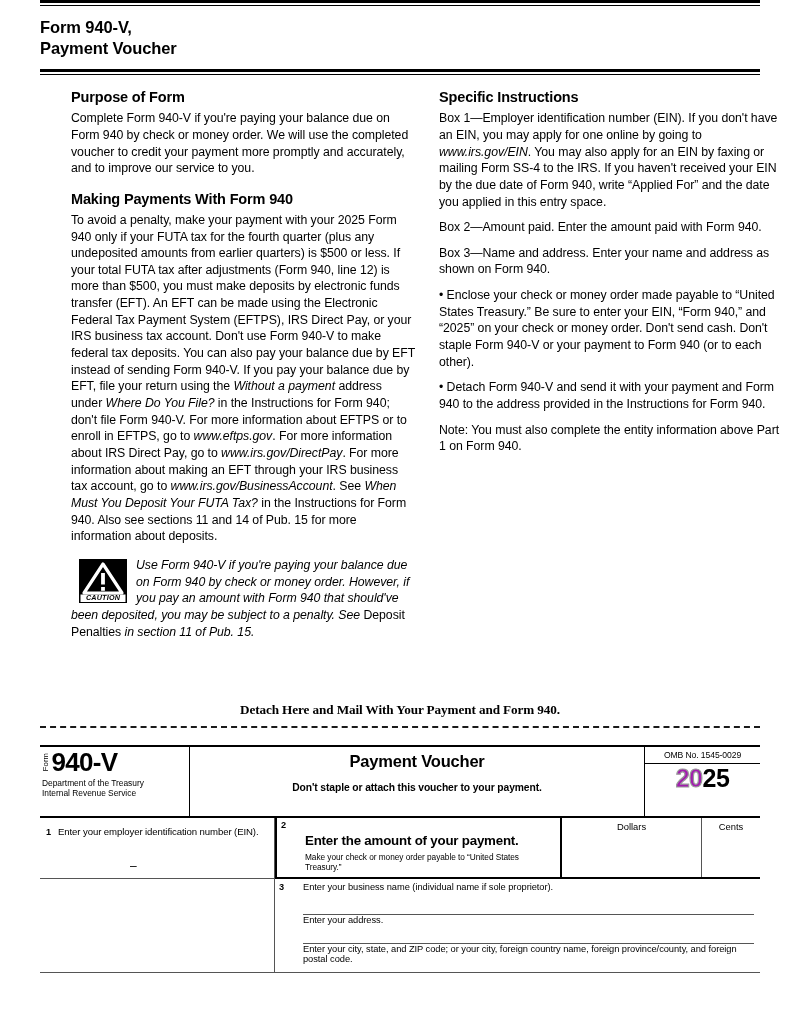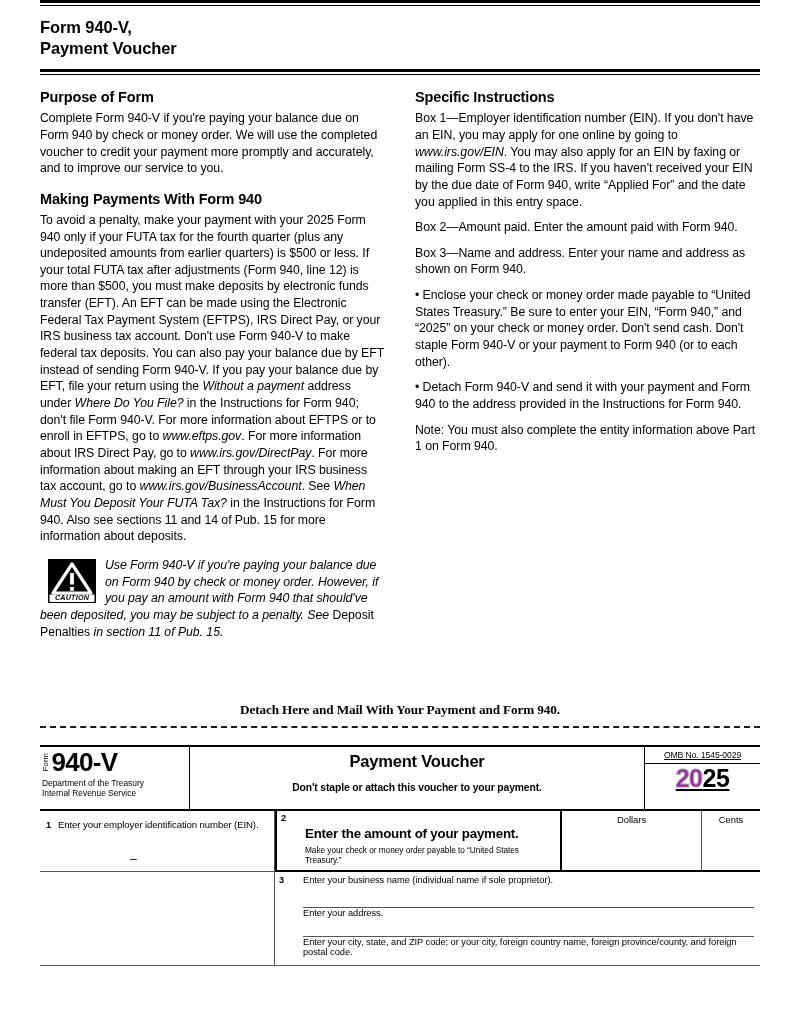--- a/index.html
+++ b/index.html
@@ -33,22 +33,23 @@
   .doc-title {
     font-size: 16.5px;
     font-weight: bold;
     line-height: 1.28;
     letter-spacing: -0.1px;
   }
 
   
   .columns {
     display: flex;
-    gap: 30px;
+    gap: 23px;
     padding-top: 14px;
+    margin-left: 31px;
   }
   .col { width: 345px; flex: 0 0 345px; }
 
   h2.sec {
     font-size: 14.5px;
     font-weight: bold;
     margin: 0 0 5px 0;
     letter-spacing: -0.15px;
   }
   h2.sec.spaced { margin-top: 14px; }
@@ -106,21 +107,21 @@
   }
   .v-header {
     display: flex;
     align-items: stretch;
     border-bottom: 2px solid #000;
   }
   .v-formid {
     width: 150px;
     flex: 0 0 150px;
     border-right: 1.5px solid #000;
-    padding: 3px 6px 11px 2px;
+    padding: 3px 6px 18px 2px;
     box-sizing: border-box;
   }
   .formid-row { display: flex; align-items: flex-end; }
   .formid-word {
     writing-mode: vertical-rl;
     transform: rotate(180deg);
     font-size: 7.6px;
     letter-spacing: 0.1px;
     line-height: 1;
     margin: 0 2px 4px 0;
@@ -151,21 +152,20 @@
     font-size: 10.3px;
     font-weight: bold;
     margin-top: 11px;
     letter-spacing: -0.1px;
   }
   .v-omb {
     width: 116px;
     flex: 0 0 116px;
     border-left: 1.5px solid #000;
     box-sizing: border-box;
-    text-decoration: underline;
   }
   .omb-no {
     font-size: 8.6px;
     text-align: center;
     padding: 3px 0 3px 0;
     border-bottom: 1px solid #000;
     letter-spacing: -0.1px;
   }
   .omb-year {
     text-align: center;

